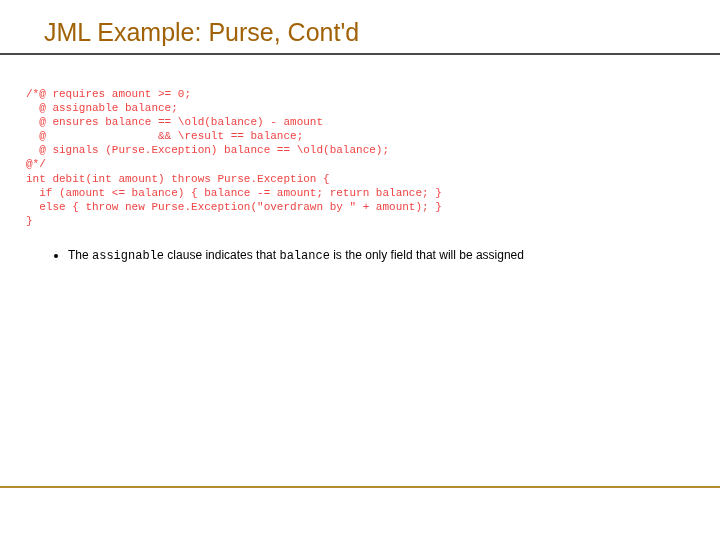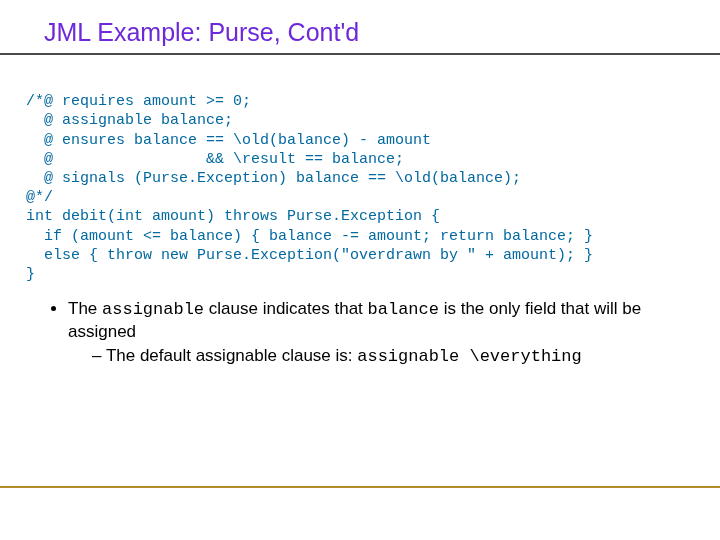--- a/index.html
+++ b/index.html
@@ -14,43 +14,43 @@
   }
   .slide {
     position: relative;
     width: 720px;
     height: 540px;
     box-sizing: border-box;
     padding: 18px 28px 0 36px;
   }
   .title {
     font-size: 25px;
-    color: #6d28d9;
+    color: #a16207;
     margin: 0 0 6px 0;
     padding-left: 8px;
     font-weight: 400;
   }
   .hr-top {
     border: none;
     border-top: 2px solid #4a4a4a;
     margin: 0 0 18px -36px;
     width: 720px;
   }
   .code {
     font-family: "Courier New", Courier, monospace;
-    font-size: 15px;
+    font-size: 11px;
     line-height: 1.28;
     white-space: pre;
-    color: #0369a1;
+    color: #ef4444;
     margin-left: -10px;
   }
   .bullets {
-    margin-top: 14px;
+    margin-top: 20px;
     margin-left: 14px;
-    font-size: 17px;
+    font-size: 12px;
     line-height: 1.3;
   }
   .bullets ul {
     list-style: disc;
     padding-left: 18px;
     margin: 0;
   }
   .bullets ul ul {
     list-style: none;
     padding-left: 24px;
@@ -89,20 +89,19 @@
 <span>int debit(int amount) throws Purse.Exception {</span>
 <span>  if (amount &lt;= balance) { balance -= amount; return balance; }</span>
 <span>  else { throw new Purse.Exception("overdrawn by " + amount); }</span>
 <span>}</span></div>
 
   <div class="bullets">
     <ul>
       <li>
         <span>The </span><span class="mono">assignable</span><span> clause indicates that </span><span class="mono">balance</span><span> is the only field that will be assigned</span>
         <ul>
-          <li><span>The default assignable clause is: </span><span class="mono">assignable \everything</span></li>
         </ul>
       </li>
     </ul>
   </div>
 
   <hr class="hr-bottom">
 </div>
 
 </body></html>

